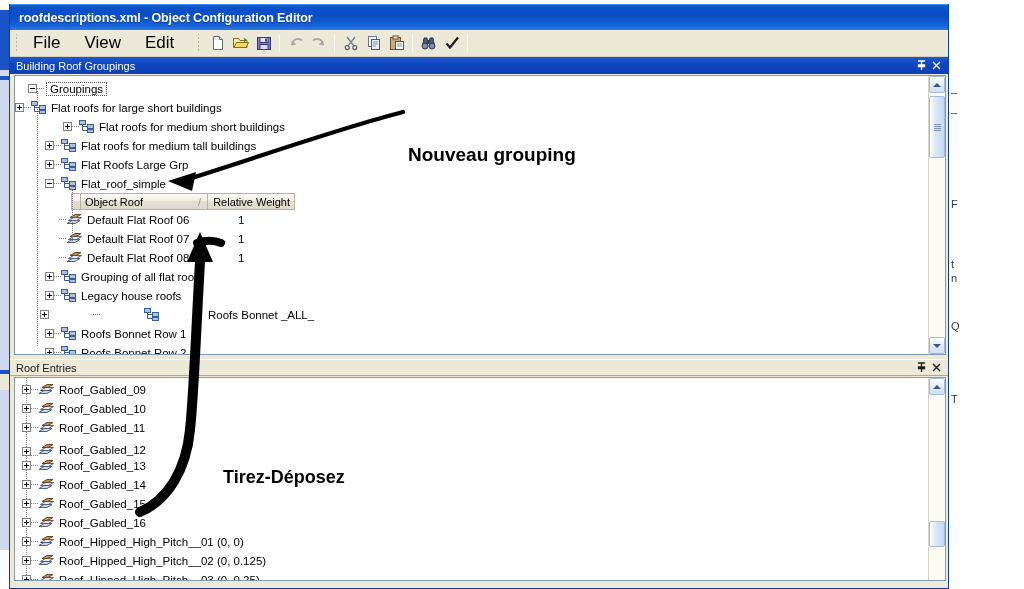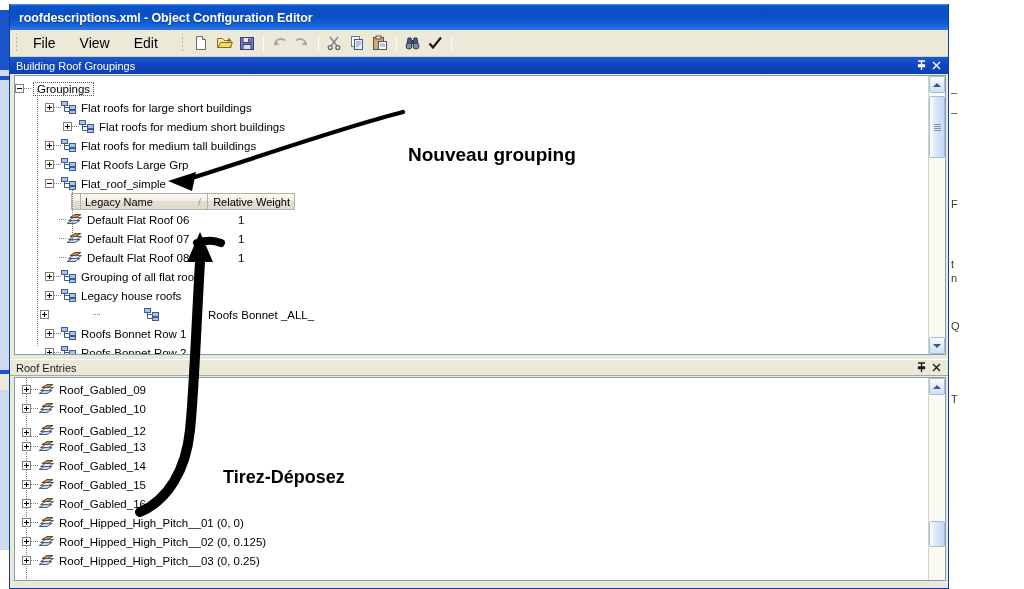--- a/index.html
+++ b/index.html
@@ -79,21 +79,21 @@
     position: relative;
   }
   .gripper {
     width: 8px; height: 18px; margin-left: 3px;
     background-image: radial-gradient(circle, #b8b4a4 40%, transparent 41%);
     background-size: 3px 4px; background-repeat: repeat-y;
     background-position: 2px 2px;
   }
   .menu { display: flex; align-items: center; }
   .menu-item {
-    font-size: 14px; color: #000000;
+    font-size: 17px; color: #000000;
     padding: 3px 11px; margin: 8px 1px;
     white-space: nowrap; cursor: default;
   }
 
   .tbgrip { width: 8px; height: 18px; margin: 0 3px 0 9px;
     background-image: radial-gradient(circle, #b8b4a4 40%, transparent 41%);
     background-size: 3px 4px; background-repeat: repeat-y;
     background-position: 2px 2px; }
 
   .toolbar { display: flex; align-items: center; }
@@ -421,27 +421,27 @@
         </svg>
       </div>
     </div>
 
     <div class="panel-body" style="height:280px;">
       <div class="tree">
 
         <div class="vline" style="left:22px; top:15px; height:255px;"></div>
         <div class="vline" style="left:57px; top:110px; height:55px;"></div>
 
+        <div class="row" style="padding-left:13px;">
+          <div class="expander"></div>
+          <div class="dot-connector"></div>
+          <span class="label boxed">Groupings</span>
+        </div>
+
         <div class="row" style="">
-          <div class="expander"></div>
-          <div class="dot-connector"></div>
-          <span class="label boxed">Groupings</span>
-        </div>
-
-        <div class="row" style="padding-left:30px;">
           <div class="expander plus"></div>
           <div class="dot-connector"></div>
           <span class="ico">
             <svg width="15" height="13" viewBox="0 0 15 13">
               <rect x="0.5" y="0.5" width="6" height="4" fill="#aac2e8" stroke="#3b5c92"></rect>
               <rect x="8.5" y="4.5" width="6" height="4" fill="#aac2e8" stroke="#3b5c92"></rect>
               <rect x="8.5" y="9.5" width="6" height="3" fill="#aac2e8" stroke="#3b5c92"></rect>
               <path d="M3.5 4.5v6h5M3.5 6.5h5" stroke="#3b5c92" fill="none"></path>
             </svg>
           </span>
@@ -502,21 +502,21 @@
             </svg>
           </span>
           <span class="label">Flat_roof_simple</span>
         </div>
 
         <div class="grid-header">
           <div class="gh-cell gh-handle">
               <span class="bars"></span>
             </div>
           <div class="gh-cell gh-name">
-            <span>Legacy Name</span>
+            <span>Object Roof</span>
             <span class="gh-sort">/</span>
           </div>
           <div class="gh-cell gh-weight">
             <span>Relative Weight</span>
           </div>
         </div>
 
         <div class="grid-row" style="padding-left:44px;">
           <div class="dot-connector"></div>
           <span class="ico">
@@ -671,20 +671,30 @@
         </div>
         <div class="row" style="padding-left:7px;">
           <div class="expander plus"></div>
           <div class="dot-connector"></div>
           <span class="ico"><svg width="16" height="13" viewBox="0 0 16 13">
                 <path d="M1 10.5l5-3h8l-5 3z" fill="#cfd6e4" stroke="#53607a"></path>
                 <path d="M2.5 7.5l5-3h8l-5 3z" fill="#e6e9f0" stroke="#53607a"></path>
                 <path d="M4 4.5l5-3h6l-5 3z" fill="#c4905a" stroke="#6b4a22"></path>
               </svg></span>
           <span class="label">Roof_Gabled_10</span>
+        </div>
+        <div class="row" style="padding-left:7px;">
+          <div class="expander plus"></div>
+          <div class="dot-connector"></div>
+          <span class="ico"><svg width="16" height="13" viewBox="0 0 16 13">
+                <path d="M1 10.5l5-3h8l-5 3z" fill="#cfd6e4" stroke="#53607a"></path>
+                <path d="M2.5 7.5l5-3h8l-5 3z" fill="#e6e9f0" stroke="#53607a"></path>
+                <path d="M4 4.5l5-3h6l-5 3z" fill="#c4905a" stroke="#6b4a22"></path>
+              </svg></span>
+          <span class="label">Roof_Gabled_11</span>
         </div>
         <div class="row" style="padding-left:7px;align-items:flex-end;">
           <div class="expander plus"></div>
           <div class="dot-connector"></div>
           <span class="ico"><svg width="16" height="13" viewBox="0 0 16 13">
                 <path d="M1 10.5l5-3h8l-5 3z" fill="#cfd6e4" stroke="#53607a"></path>
                 <path d="M2.5 7.5l5-3h8l-5 3z" fill="#e6e9f0" stroke="#53607a"></path>
                 <path d="M4 4.5l5-3h6l-5 3z" fill="#c4905a" stroke="#6b4a22"></path>
               </svg></span>
           <span class="label">Roof_Gabled_12</span>

